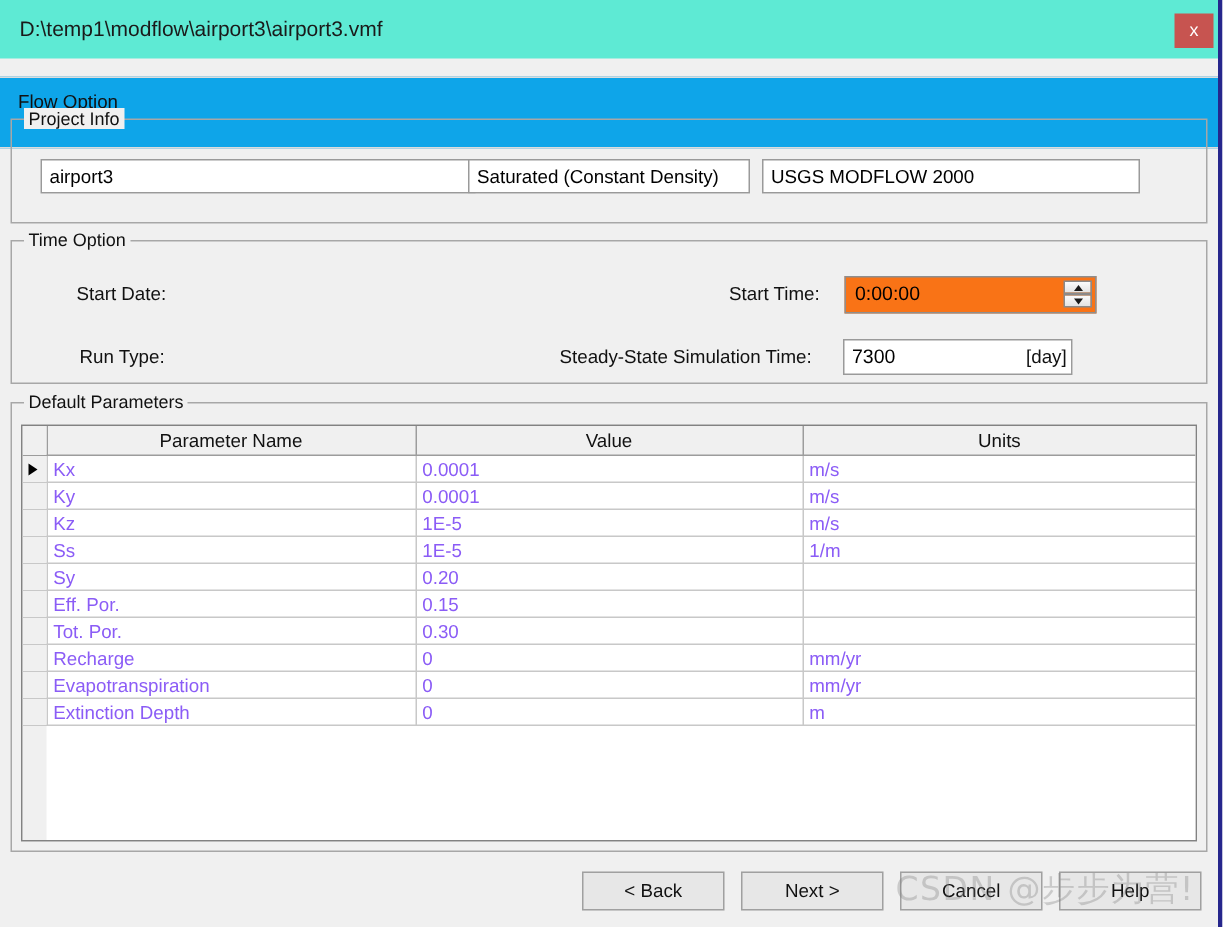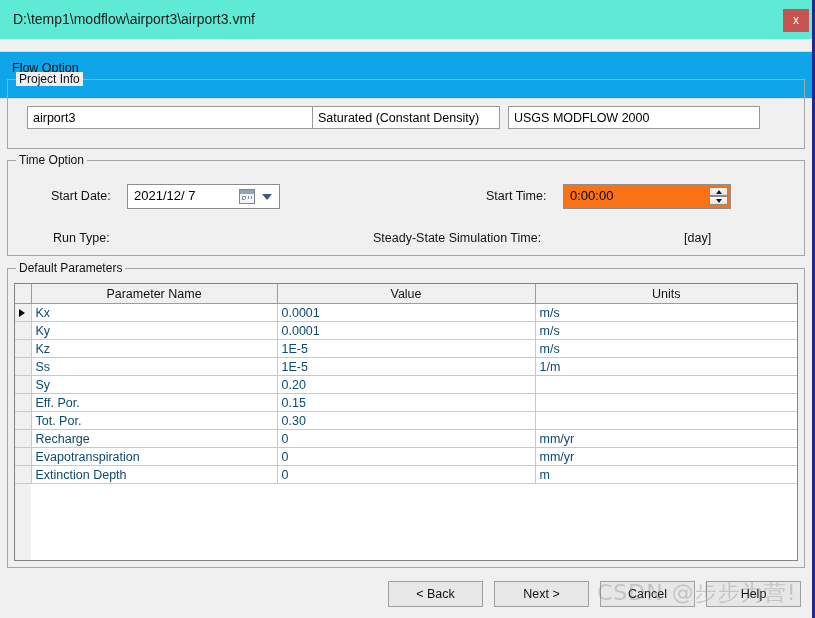--- a/index.html
+++ b/index.html
@@ -287,21 +287,21 @@
     font-size: 12.5px;
     color: #111111;
     height: 19px;
     text-align: center;
     padding: 0;
   }
   #grid td {
     border-right: 1px solid #c8c8c8;
     border-bottom: 1px solid #c8c8c8;
     font-size: 12.5px;
-    color: #0c4a6e;
+    color: #8b5cf6;
     height: 17px;
     padding: 0 0 0 4px;
     white-space: nowrap;
     overflow: hidden;
     background: #ffffff;
   }
   .col-ind { width: 16px; }
   .col-name { width: 246px; }
   .col-value { width: 258px; }
   .cell-ind {
@@ -377,42 +377,38 @@
   </div>
   <div class="txtfield" id="fld-project-name">airport3</div>
   <div class="txtfield" id="fld-flow-type">Saturated (Constant Density)</div>
   <div class="txtfield" id="fld-model">USGS MODFLOW 2000</div>
 
   <div class="groupbox" id="grp-time">
     <span class="gb-legend">Time Option</span>
   </div>
 
   <div class="lbl" id="lbl-start-date">Start Date:</div>
-  <div id="fld-start-date">
-    <span class="date-text">2021/12/  7</span>
-    <span class="cal-icon"></span>
-    <span class="dd-arrow-blue"></span>
-  </div>
 
   <div class="lbl" id="lbl-run-type">Run Type:</div>
 
   <div class="lbl" id="lbl-start-time">Start Time:</div>
   <div id="fld-start-time">
     <span class="spin-text">0:00:00</span>
     <span class="spinner">
       <span class="spin-btn spin-up">
           <span class="tri"></span>
         </span>
       <span class="spin-btn spin-down">
           <span class="tri"></span>
         </span>
     </span>
   </div>
 
   <div class="lbl" id="lbl-sim-time">Steady-State Simulation Time:</div>
+  <div class="txtfield" id="fld-sim-time">7300</div>
   <div class="lbl" id="lbl-day-unit">[day]</div>
 
   <div class="groupbox" id="grp-params">
     <span class="gb-legend">Default Parameters</span>
   </div>
 
   <div id="grid">
     <table>
       <colgroup>
         <col class="col-ind">

